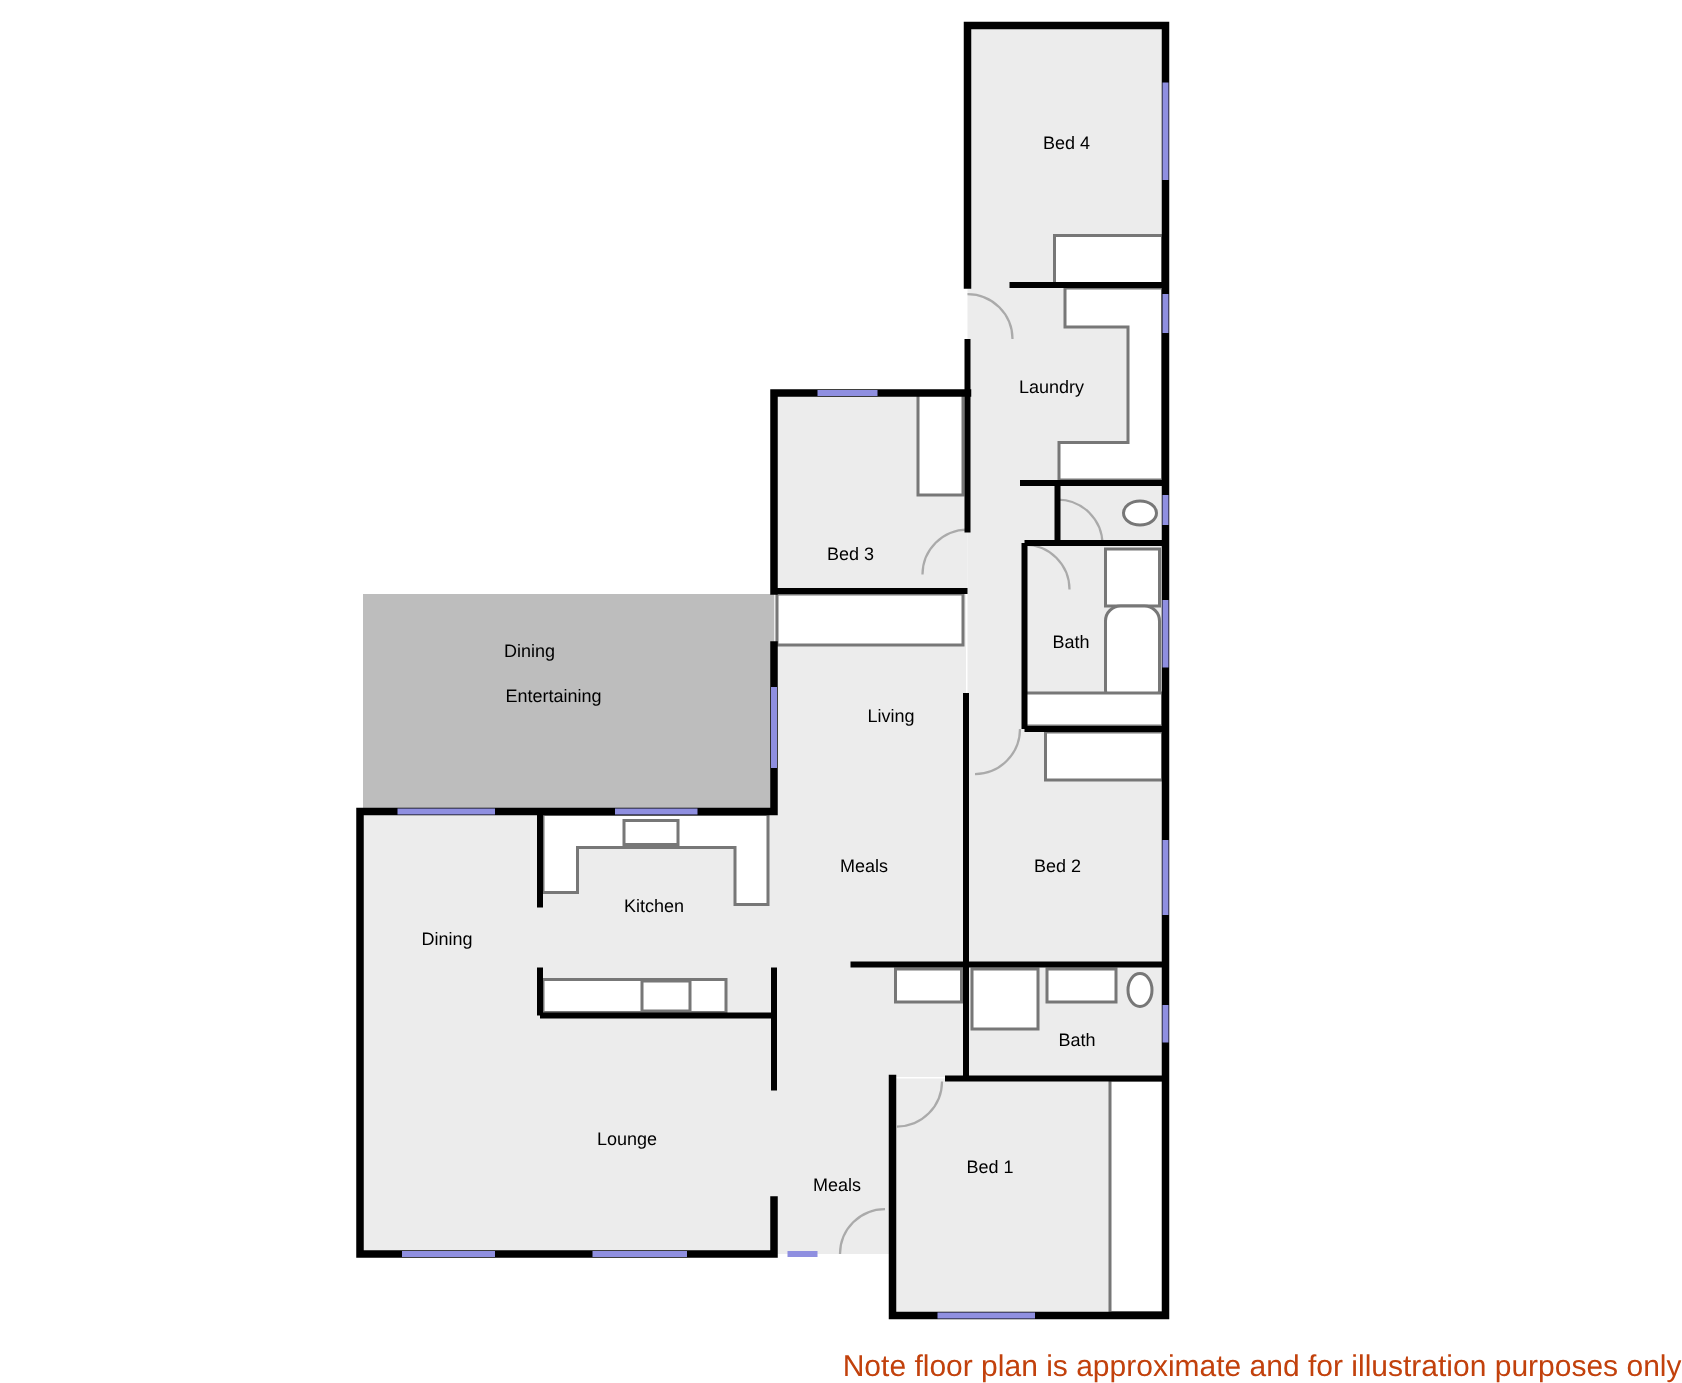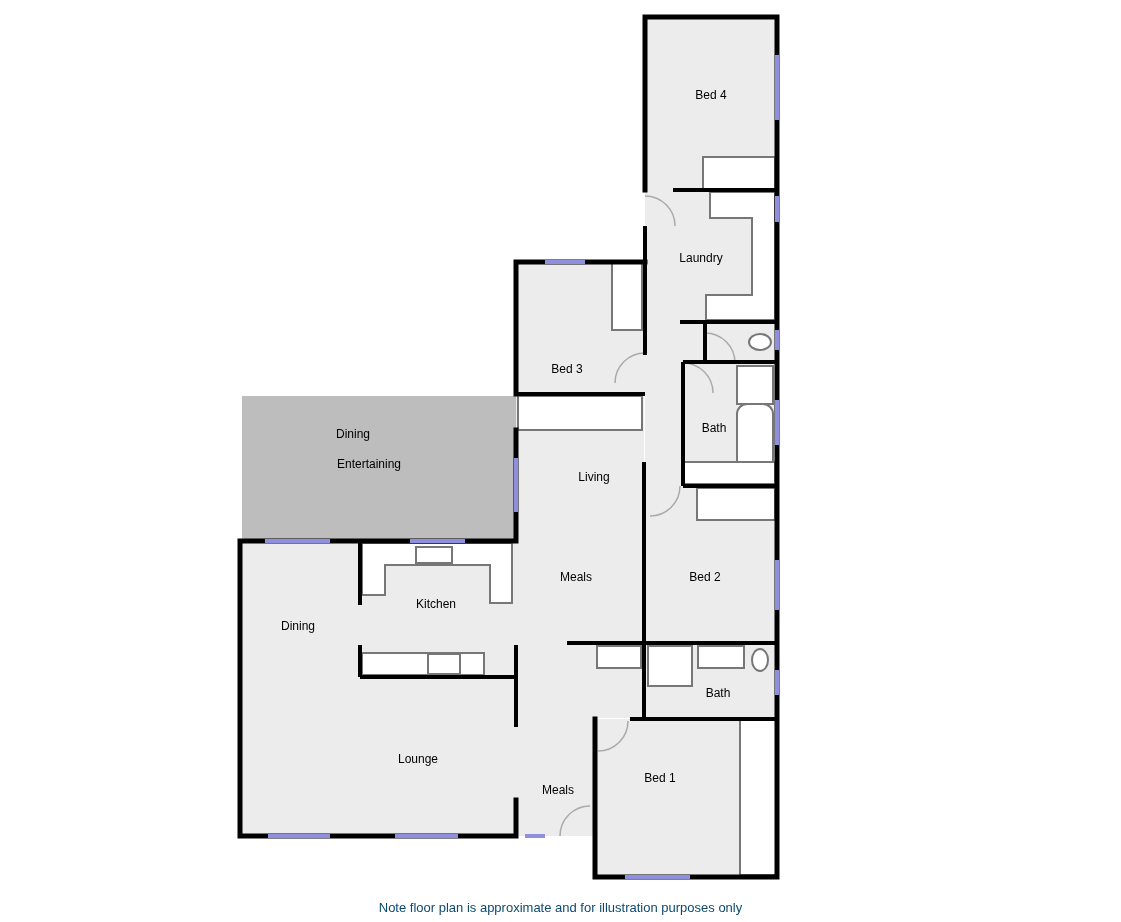--- a/index.html
+++ b/index.html
@@ -6,21 +6,21 @@
   body { width:1121px; height:922px; position:relative; overflow:hidden; font-family:"Liberation Sans", sans-serif; }
   svg#plan { position:absolute; left:0; top:0; }
   .room { fill:#ececec; }
   .outdoor { fill:#bdbdbd; }
   .wall { stroke:#000; stroke-width:5; stroke-linecap:square; fill:none; }
   .iwall { stroke:#000; stroke-width:4; fill:none; }
   .win { stroke:#8f8fe0; stroke-width:4; fill:none; }
   .bench { fill:#fff; stroke:#777; stroke-width:2; }
   .door { stroke:#aaa; stroke-width:1.5; fill:none; }
   .label { position:absolute; font-size:12px; color:#000; white-space:nowrap; transform:translate(-50%,-50%); text-align:center; line-height:30px; }
-  .note { position:absolute; left:0; width:1121px; top:900px; text-align:center; font-size:13px; color:#0c4a6e; }
+  .note { position:absolute; left:0; width:1121px; top:900px; text-align:right; font-size:20px; color:#c2410c; }
 </style>
 </head>
 <body>
 
 <svg id="plan" width="1121" height="922" viewBox="0 0 1121 922">
 
   <rect class="outdoor" x="242" y="396" width="274" height="145"></rect>
   <rect class="room" x="645" y="17" width="132" height="173"></rect>
   <rect class="room" x="645" y="190" width="132" height="130"></rect>
   <rect class="room" x="516" y="262" width="129" height="132"></rect>

